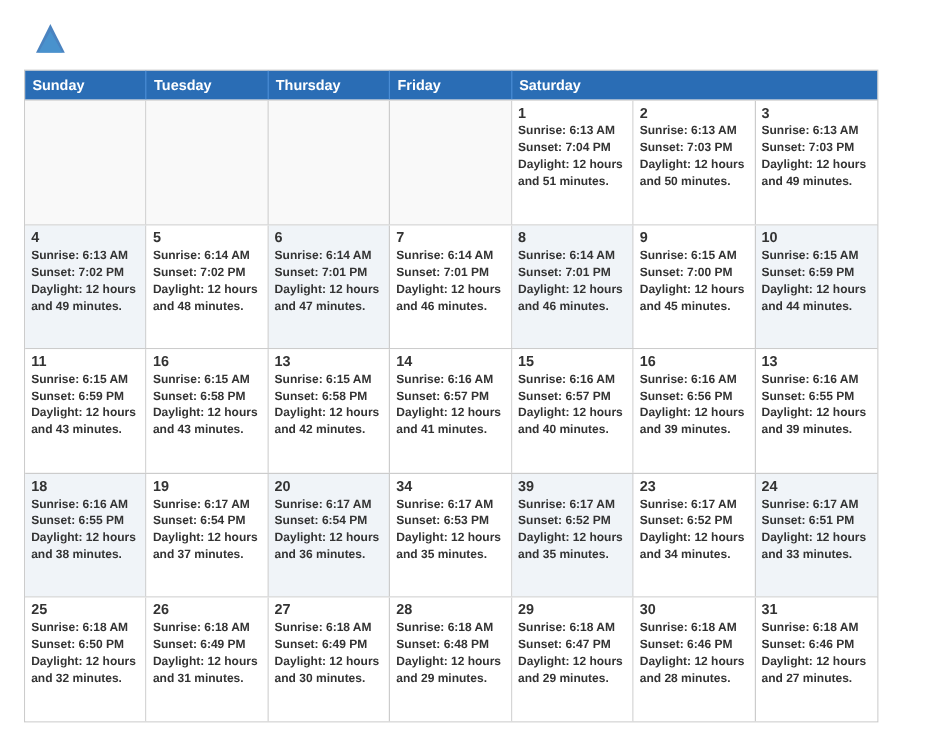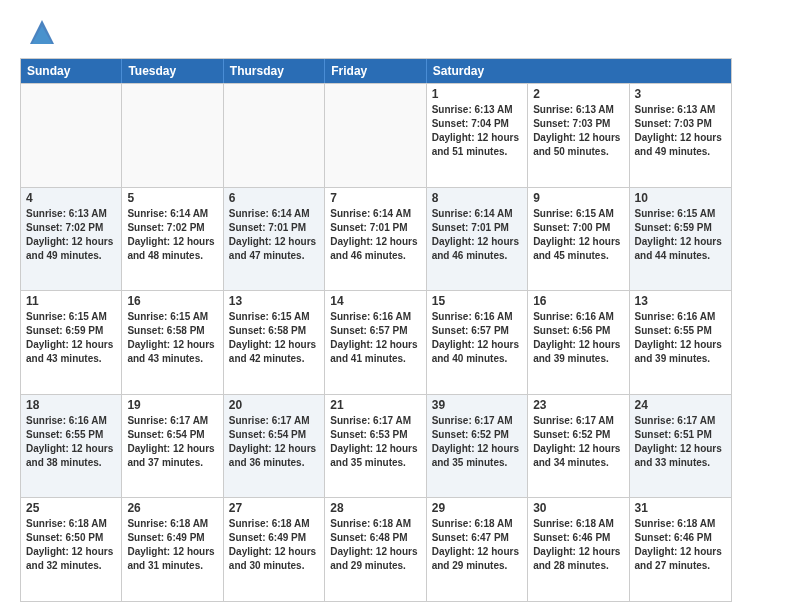--- a/index.html
+++ b/index.html
@@ -232,21 +232,21 @@
           </div>
           <div class="cal-cell">
             <div class="day-num">19</div>
             <div class="day-info">Sunrise: 6:17 AM<br>Sunset: 6:54 PM<br>Daylight: 12 hours<br>and 37 minutes.</div>
           </div>
           <div class="cal-cell shaded">
             <div class="day-num">20</div>
             <div class="day-info">Sunrise: 6:17 AM<br>Sunset: 6:54 PM<br>Daylight: 12 hours<br>and 36 minutes.</div>
           </div>
           <div class="cal-cell">
-            <div class="day-num">21</div>
+            <div class="day-num">34</div>
             <div class="day-info">Sunrise: 6:17 AM<br>Sunset: 6:53 PM<br>Daylight: 12 hours<br>and 35 minutes.</div>
           </div>
           <div class="cal-cell shaded">
             <div class="day-num">39</div>
             <div class="day-info">Sunrise: 6:17 AM<br>Sunset: 6:52 PM<br>Daylight: 12 hours<br>and 35 minutes.</div>
           </div>
           <div class="cal-cell">
             <div class="day-num">23</div>
             <div class="day-info">Sunrise: 6:17 AM<br>Sunset: 6:52 PM<br>Daylight: 12 hours<br>and 34 minutes.</div>
           </div>

